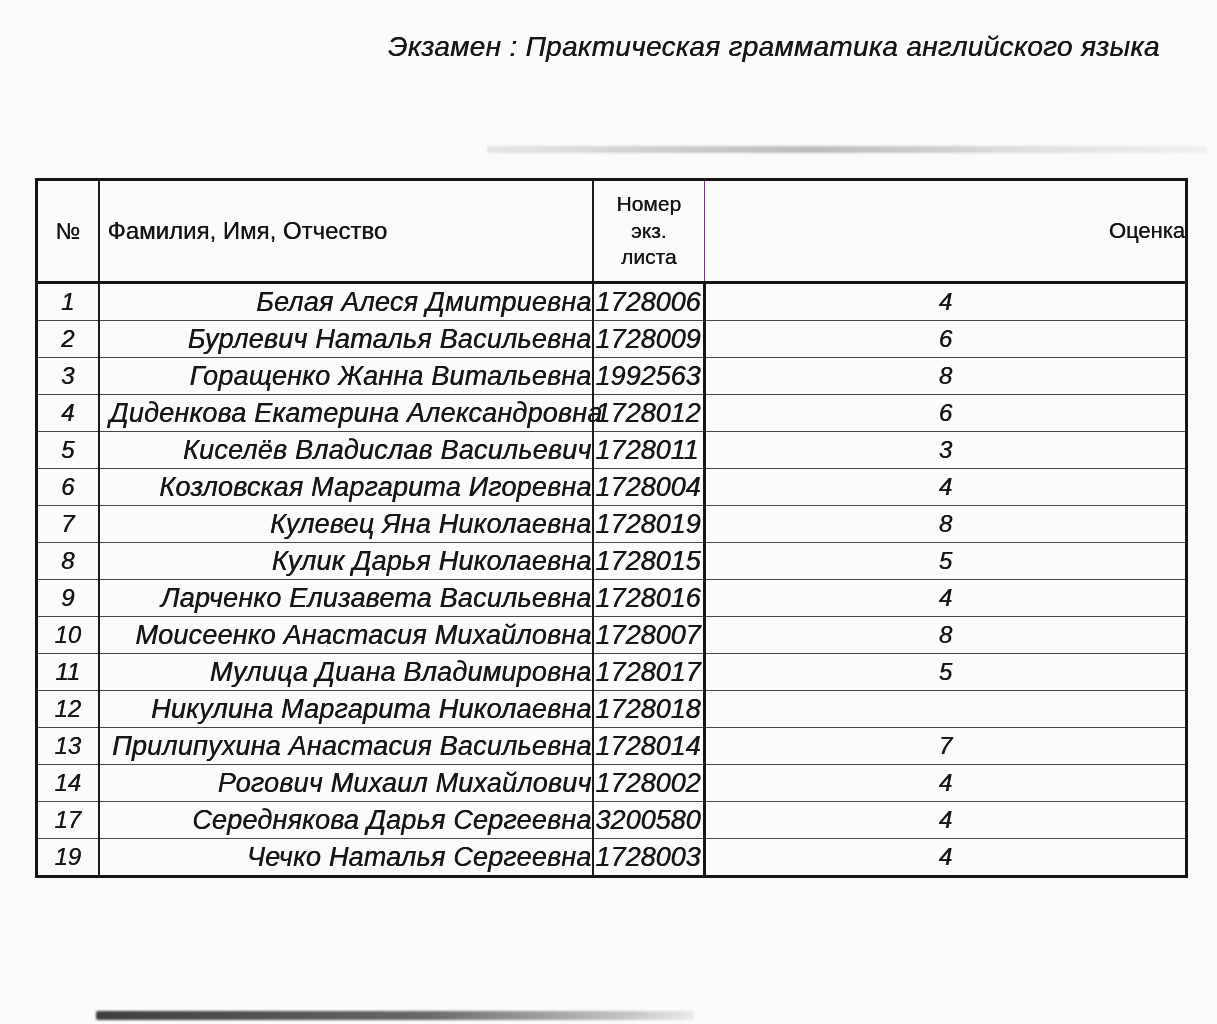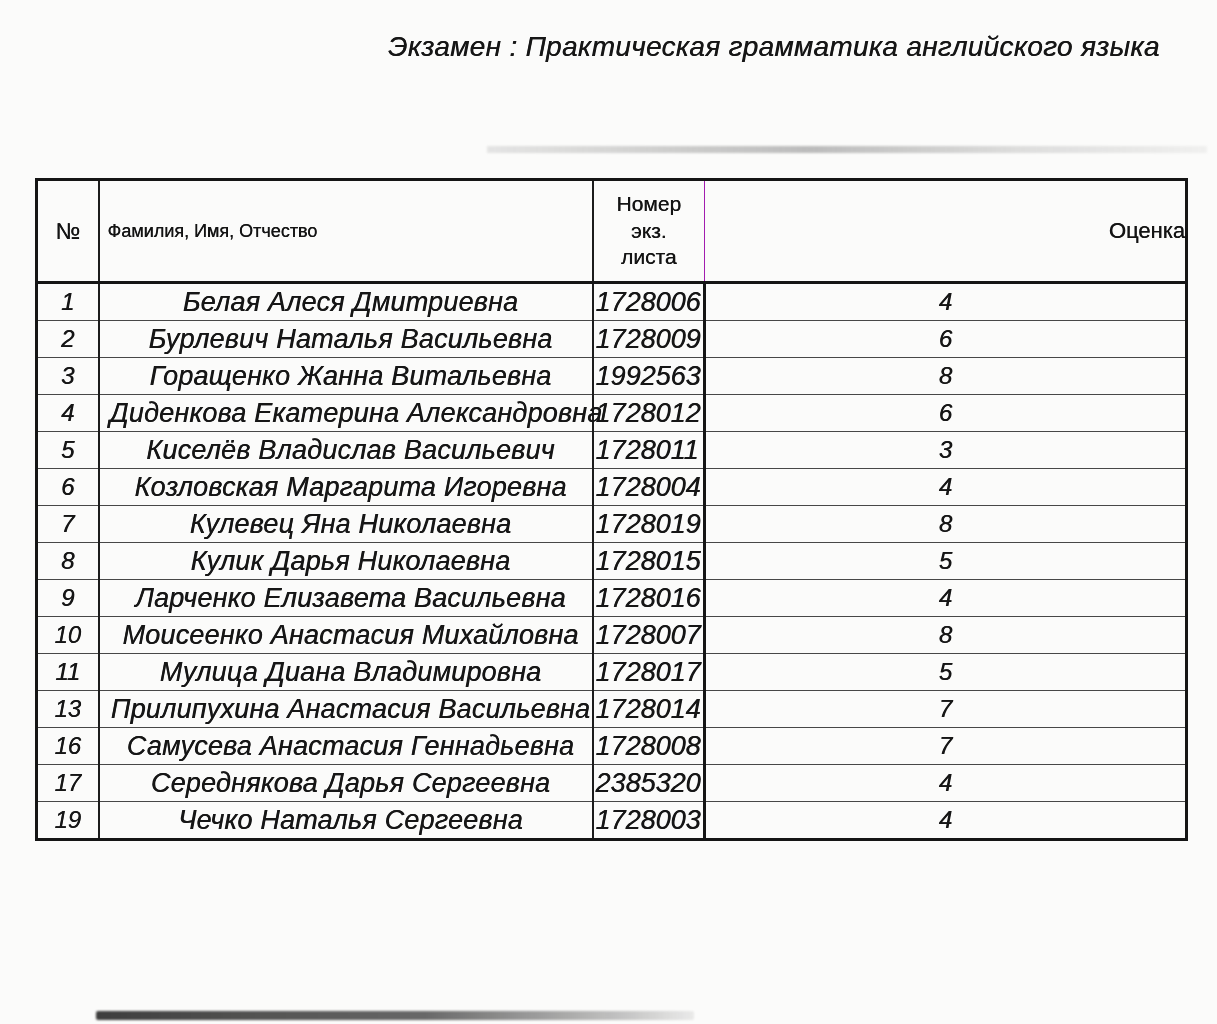--- a/index.html
+++ b/index.html
@@ -42,29 +42,29 @@
     overflow:visible;
   }
 
   thead th {
     height:100px;
     font-weight:normal;
     border-bottom:3px solid #151515;
     color:#141414;
   }
   th.h-index  { font-size:23px; text-align:center; }
-  th.h-name   { font-size:18px; text-align:left; padding-left:8px; }
+  th.h-name   { font-size:24px; text-align:left; padding-left:8px; }
   th.h-sheet  { font-size:21px; text-align:center; white-space:pre-line; line-height:1.28; }
   th.h-grade  { font-size:22px; text-align:right; }
 
   tbody td { height:36px; font-style:italic; color:#161616; }
 
   td.c-index { text-align:center; font-size:24px; }
   td.c-name  {
-    text-align:center; padding-left:10px;
+    text-align:right; padding-left:10px;
     font-size:27px; letter-spacing:0.2px;
     white-space:nowrap;
   }
   td.c-sheet {
     text-align:left; padding-left:2px;
     font-size:27px;
     border-left:2px solid #1c1c1c;
     border-right:3px solid #151515;
   }
   td.c-grade { text-align:center; font-size:24px; }
@@ -175,35 +175,41 @@
         <td class="c-sheet">1728007</td>
         <td class="c-grade">8</td>
       </tr>
       <tr>
         <td class="c-index">11</td>
         <td class="c-name">Мулица Диана Владимировна</td>
         <td class="c-sheet">1728017</td>
         <td class="c-grade">5</td>
       </tr>
       <tr>
+        <td class="c-index">12</td>
+        <td class="c-name">Никулина Маргарита Николаевна</td>
+        <td class="c-sheet">1728018</td>
+        <td class="c-grade"></td>
+      </tr>
+      <tr>
         <td class="c-index">13</td>
         <td class="c-name">Прилипухина Анастасия Васильевна</td>
         <td class="c-sheet">1728014</td>
         <td class="c-grade">7</td>
       </tr>
       <tr>
-        <td class="c-index">16</td>
-        <td class="c-name">Самусева Анастасия Геннадьевна</td>
-        <td class="c-sheet">1728008</td>
-        <td class="c-grade">7</td>
+        <td class="c-index">14</td>
+        <td class="c-name">Рогович Михаил Михайлович</td>
+        <td class="c-sheet">1728002</td>
+        <td class="c-grade">4</td>
       </tr>
       <tr>
         <td class="c-index">17</td>
         <td class="c-name">Середнякова Дарья Сергеевна</td>
-        <td class="c-sheet">2385320</td>
+        <td class="c-sheet">3200580</td>
         <td class="c-grade">4</td>
       </tr>
       <tr>
         <td class="c-index">19</td>
         <td class="c-name">Чечко Наталья Сергеевна</td>
         <td class="c-sheet">1728003</td>
         <td class="c-grade">4</td>
       </tr>
     </tbody>
   </table>

